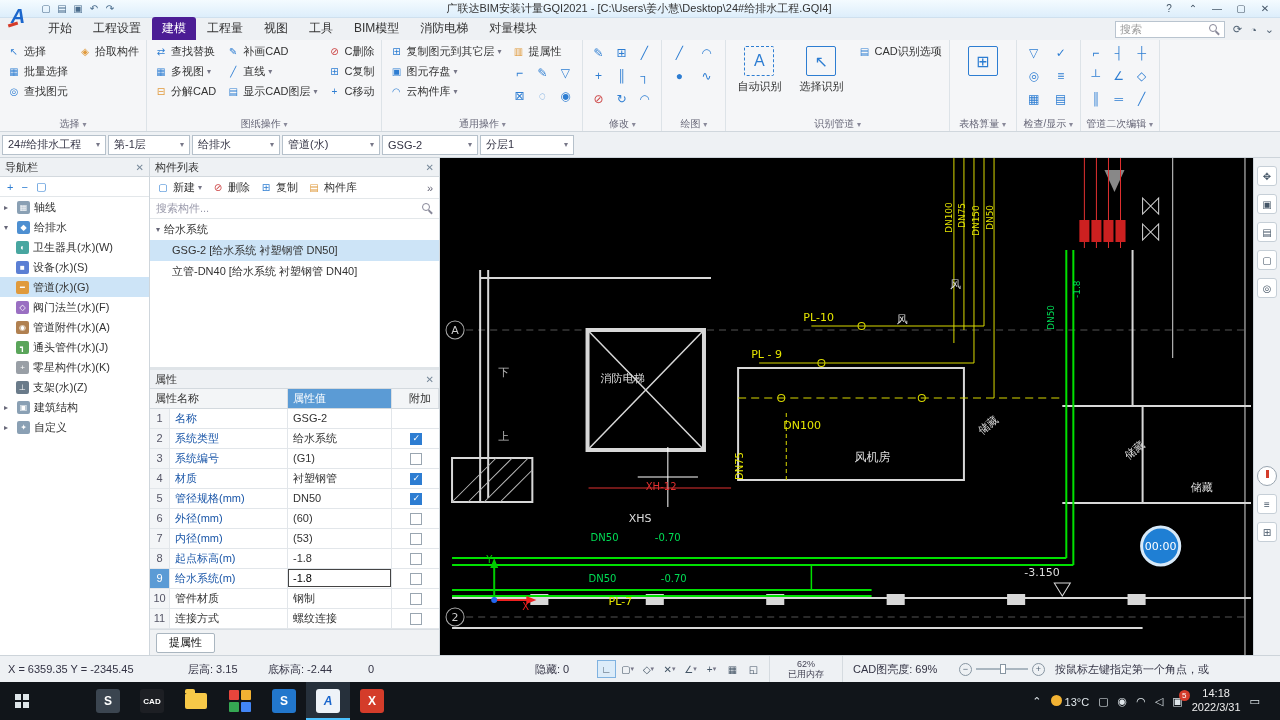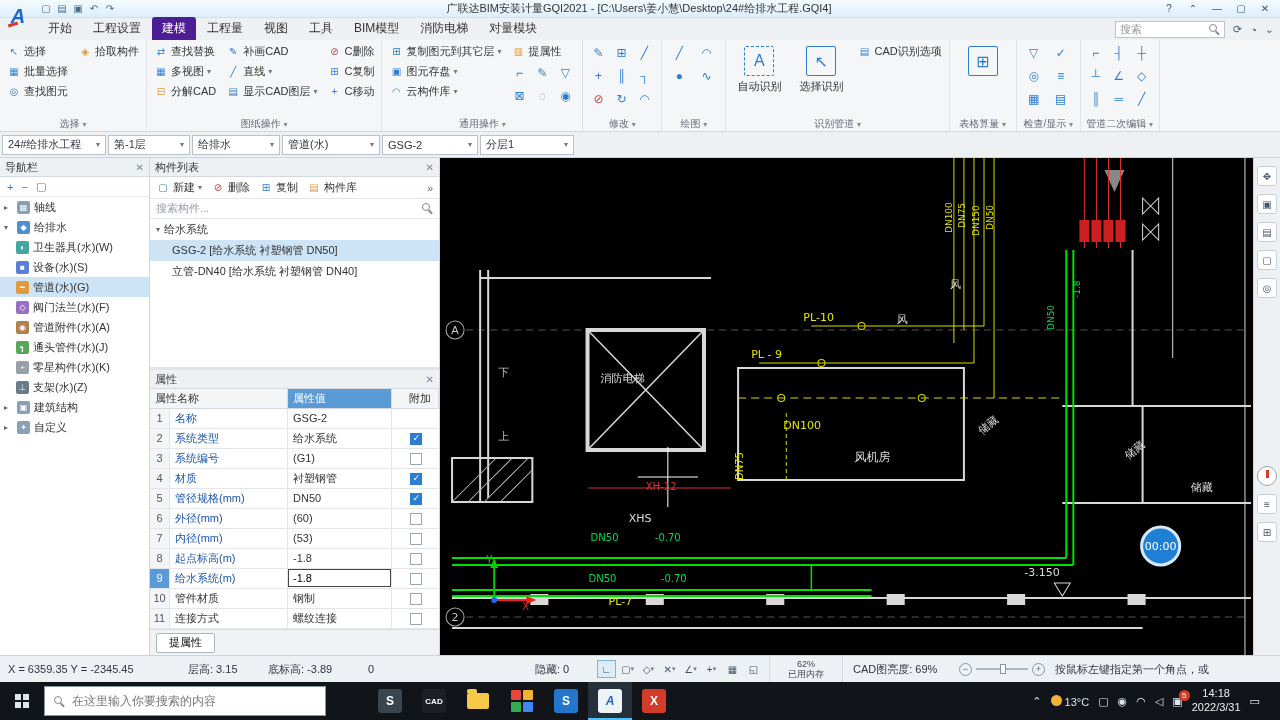--- a/index.html
+++ b/index.html
@@ -763,21 +763,21 @@
       <div class="rt-ico">◎</div>
       <div class="compass"></div>
       <div class="rt-ico">≡</div>
       <div class="rt-ico">⊞</div>
     </div>
   </div>
 
   <div class="statusbar">
     <span class="sb-coords">X = 6359.35 Y = -2345.45</span>
     <span class="sb-floor">层高: 3.15</span>
-    <span class="sb-base">底标高: -3.89</span>
+    <span class="sb-base">底标高: -2.44</span>
     <span class="sb-zero">0</span>
     <span class="sb-hidden">隐藏: 0</span>
     <span class="sb-icons">
       <span class="sb-ic on">∟</span>
       <span class="sb-ic">▢<span class="caret">▾</span></span>
       <span class="sb-ic">◇<span class="caret">▾</span></span>
       <span class="sb-ic">✕<span class="caret">▾</span></span>
       <span class="sb-ic">∠<span class="caret">▾</span></span>
       <span class="sb-ic">+<span class="caret">▾</span></span>
       <span class="sb-ic">▦</span>
@@ -800,24 +800,20 @@
 
   <div class="taskbar">
     <div class="tk-win">
       <span class="winlogo">
           <span></span>
           <span></span>
           <span></span>
           <span></span>
         </span>
     </div>
-    <div class="tsearch">
-      <span class="mag"></span>
-      <span>在这里输入你要搜索的内容</span>
-    </div>
     <div class="tapps">
       <div class="tapp">
           <span class="appic" style="background:#3b4550">S</span>
         </div>
       <div class="tapp">
           <span class="appic" style="background:#1d1f24;font-size:8px">CAD</span>
         </div>
       <div class="tapp">
           <span class="folder"></span>
         </div>

